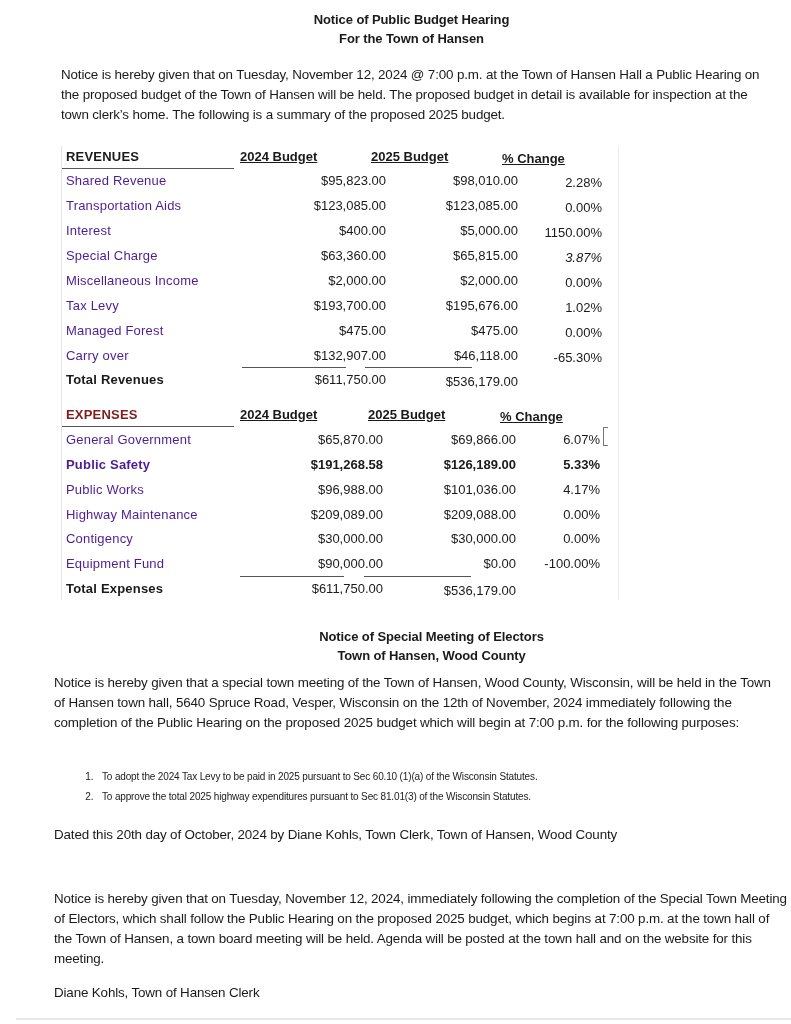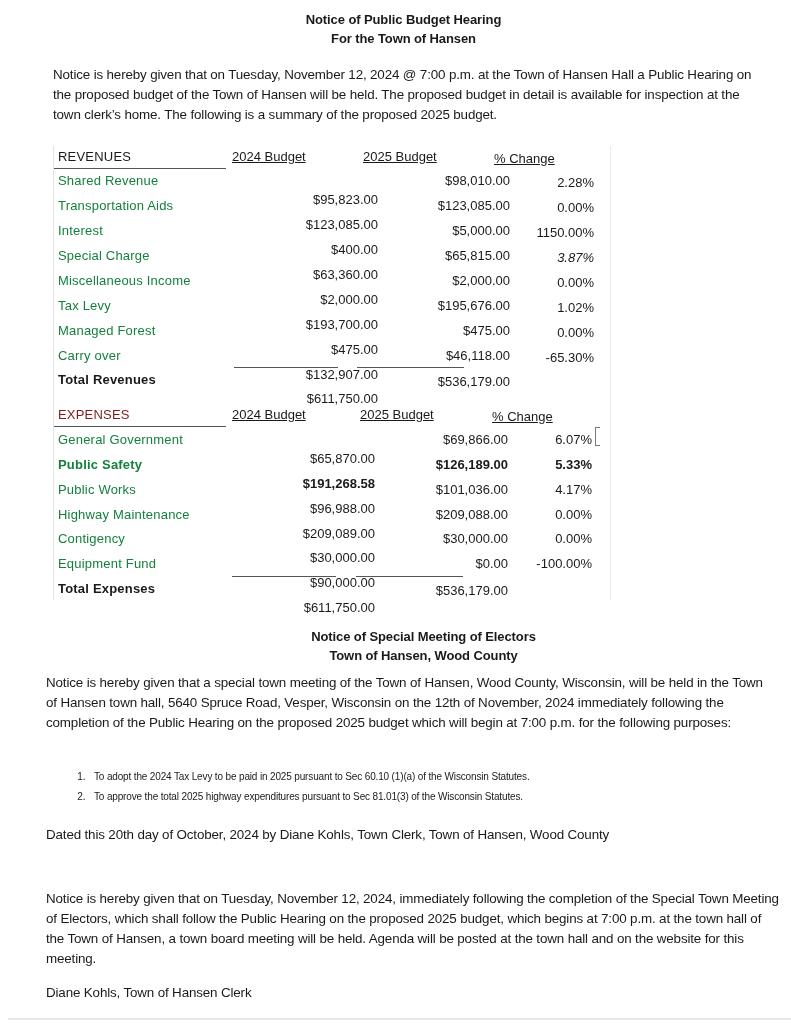--- a/index.html
+++ b/index.html
@@ -1,41 +1,41 @@
 <!DOCTYPE html>
 <html><head>
 <meta charset="utf-8">
 <style>
   html, body { margin: 0; padding: 0; background: #ffffff; }
   body {
     width: 791px; height: 1024px; position: relative; overflow: hidden;
     font-family: "Liberation Sans", sans-serif; color: #1a1a1a;
   }
-  .page { position: absolute; left: 8px; top: 0; width: 701px; height: 1024px; }
+  .page { position: absolute; left: 16px; top: 0; width: 701px; height: 1024px; }
   .title {
     position: absolute; left: 0; width: 791px; text-align: center;
     font-weight: bold; font-size: 13px; line-height: 19px; letter-spacing: -0.1px;
   }
   .para {
     position: absolute; font-size: 13.4px; line-height: 20px; letter-spacing: -0.15px;
   }
   .tbl { position: absolute; left: 46px; width: 560px; font-size: 13px; }
   .tbl-frame-left {
     position: absolute; left: 45px; top: 146px; width: 1px; height: 454px; background: #e4e4e4;
   }
   .tbl-frame-right {
     position: absolute; left: 602px; top: 146px; width: 1px; height: 454px; background: #ececec;
   }
   .row { position: absolute; left: 0; width: 560px; height: 24px; }
   .cell { position: absolute; top: 0; white-space: nowrap; line-height: 24px; }
-  .c-label { left: 4px; color: #15803d; letter-spacing: 0.2px; }
-  .c-b24 { right: 236px; text-align: right; margin-top: 19px; }
+  .c-label { left: 4px; color: #4c1d95; letter-spacing: 0.2px; }
+  .c-b24 { right: 236px; text-align: right; }
   .c-b25 { right: 104px; text-align: right; }
   .c-pct { right: 20px; text-align: right; }
-  .hdr .cell { font-weight: normal; text-align: center; }
+  .hdr .cell { font-weight: bold; text-align: center; }
   .hdr .c-h24 { left: 178px; text-decoration: underline; }
   .hdr .c-h25 { left: 309px; text-decoration: underline; }
   .hdr .c-hp { left: 440px; text-decoration: underline; }
   .hdr-line { position: absolute; left: 0; top: 23px; width: 172px; height: 1px; background: #555; }
   .sum-line1 { position: absolute; left: 180px; width: 104px; height: 1px; background: #555; }
   .sum-line2 { position: absolute; left: 303px; width: 107px; height: 1px; background: #555; }
   .total .c-label { font-weight: bold; color: #1a1a1a; }
   .bracket {
     position: absolute; left: 587px; top: 427px; width: 4px; height: 17px;
     border-left: 1px solid #777; border-top: 1px solid #777; border-bottom: 1px solid #777;

